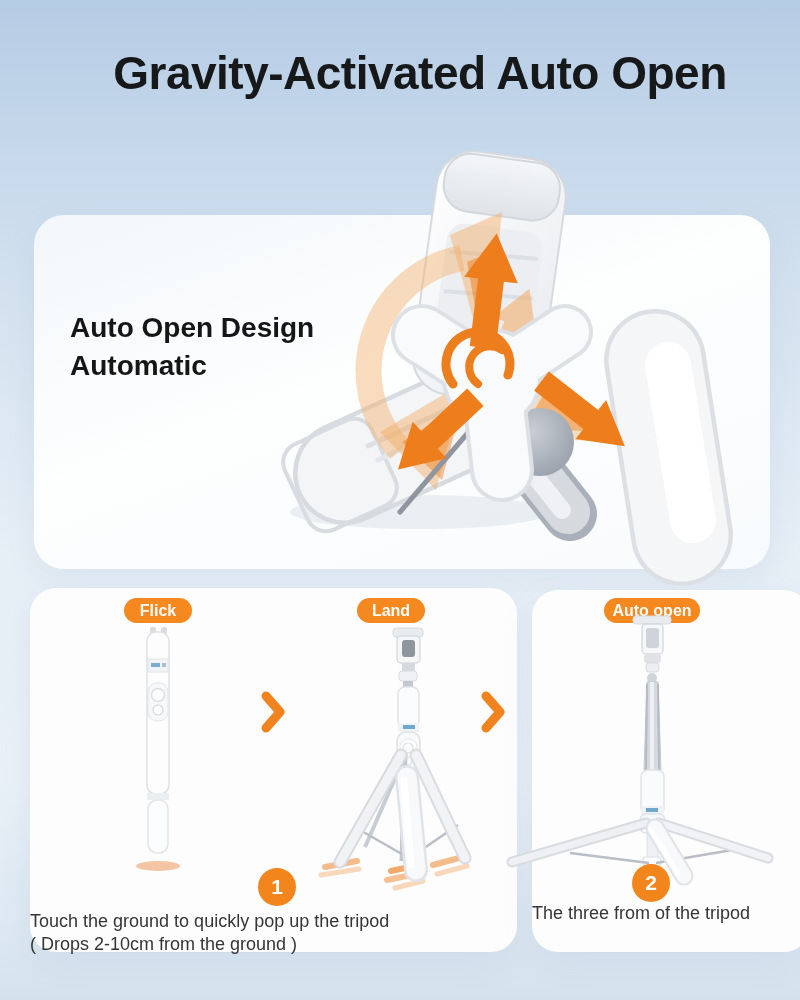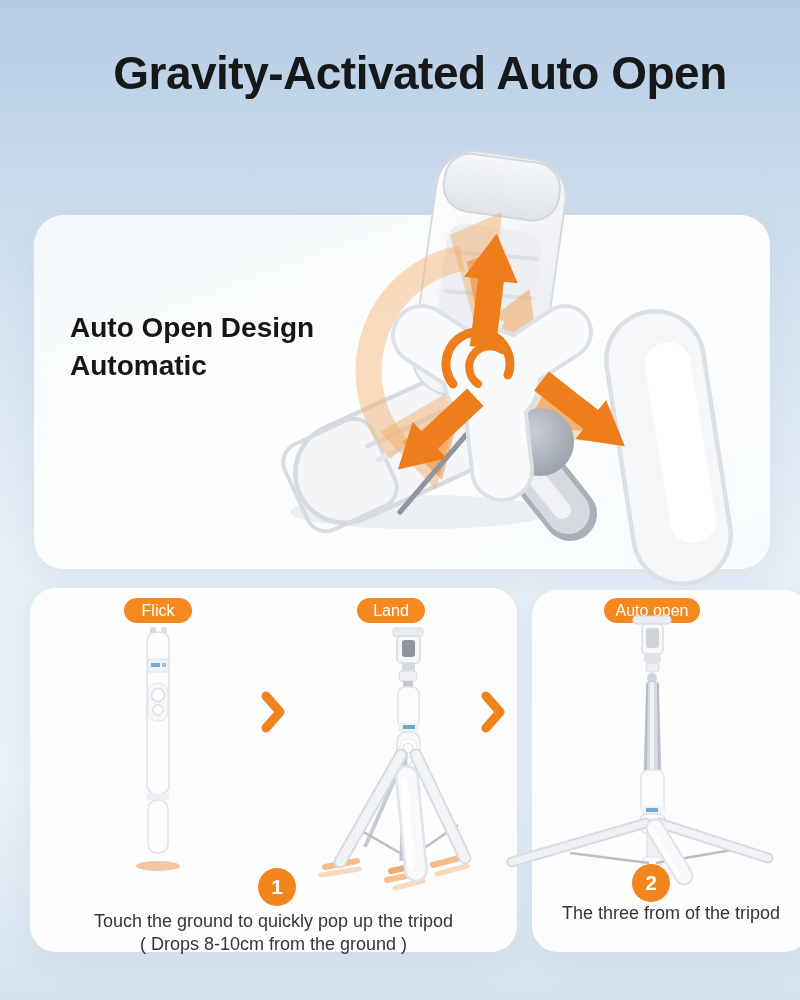--- a/index.html
+++ b/index.html
@@ -33,34 +33,34 @@
 
   .feature-heading {
     position: absolute; left: 36px; top: 94px;
     font-size: 28px; font-weight: 700; color: #161616; line-height: 38px;
   }
 
   .hero-svg { position: absolute; left: 250px; top: 140px; width: 520px; height: 460px; z-index: 2; overflow: visible; }
 
   .badge {
     position: absolute; height: 25px; border-radius: 13px;
-    background: #f5881e; color: #ffffff; font-size: 16px; font-weight: 400;
+    background: #f5881e; color: #ffffff; font-size: 16px; font-weight: 700;
     display: flex; align-items: center; justify-content: center; text-align: center;
   }
 
   .chev { position: absolute; width: 26px; height: 44px; }
 
   .step-circle {
     position: absolute; width: 38px; height: 38px; border-radius: 50%;
     background: #f2851c; color: #fff; font-size: 21px; font-weight: 700;
     display: flex; align-items: center; justify-content: center; z-index: 3;
   }
 
   .caption {
-    position: absolute; left: 0; width: 100%; text-align: center;
+    position: absolute; left: 0; width: 100%; 
     font-size: 18px; font-weight: 500; color: #353535; line-height: 23px;
   }
 
   .illu { position: absolute; overflow: visible; }
 </style>
 </head>
 <body>
 
 <div class="page">
 
@@ -228,21 +228,21 @@
     <svg class="chev" style="left:230px; top:102px;" viewBox="0 0 26 44">
       <path d="M 6 6 L 20 22 L 6 38" stroke="#f0831d" stroke-width="9" fill="none" stroke-linecap="round" stroke-linejoin="round"></path>
     </svg>
     <svg class="chev" style="left:450px; top:102px;" viewBox="0 0 26 44">
       <path d="M 6 6 L 20 22 L 6 38" stroke="#f0831d" stroke-width="9" fill="none" stroke-linecap="round" stroke-linejoin="round"></path>
     </svg>
 
     <div class="step-circle" style="left:228px; top:280px;">1</div>
     <div class="caption" style="top:322px;">
       <div>Touch the ground to quickly pop up the tripod</div>
-      <div>( Drops 8-10cm from the ground )</div>
+      <div>( Drops 2-10cm from the ground )</div>
     </div>
   </div>
 
   <div class="card card-right">
     <div class="badge" style="left:72px; top:8px; width:96px;">Auto open</div>
 
     <svg class="illu" style="left:-32px; top:20px;" width="280" height="280" viewBox="0 0 280 280">
 
       <rect x="133" y="6" width="38" height="8" rx="3" fill="#e9ecef" stroke="#d5dade" stroke-width="1"></rect>
       <rect x="142" y="14" width="21" height="30" rx="4" fill="#f5f7f9" stroke="#d8dce1" stroke-width="1.5"></rect>

